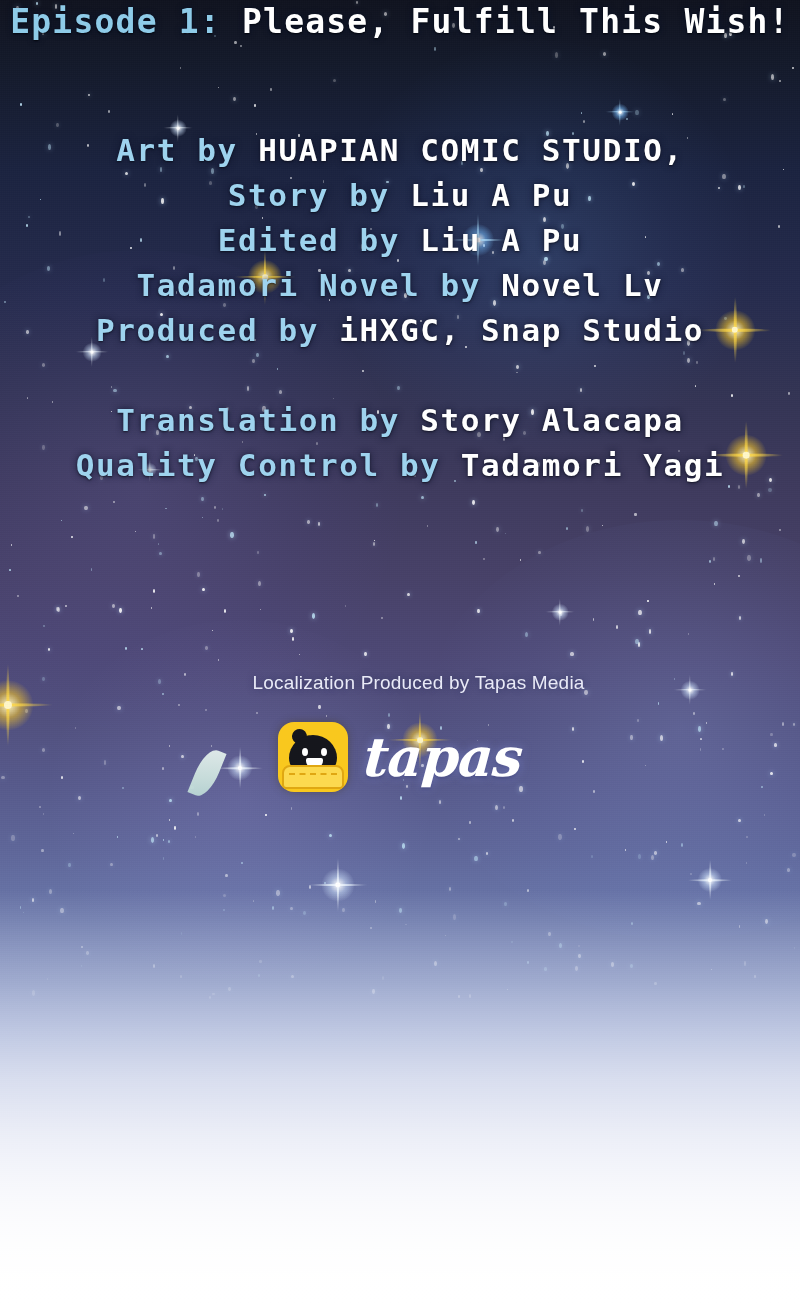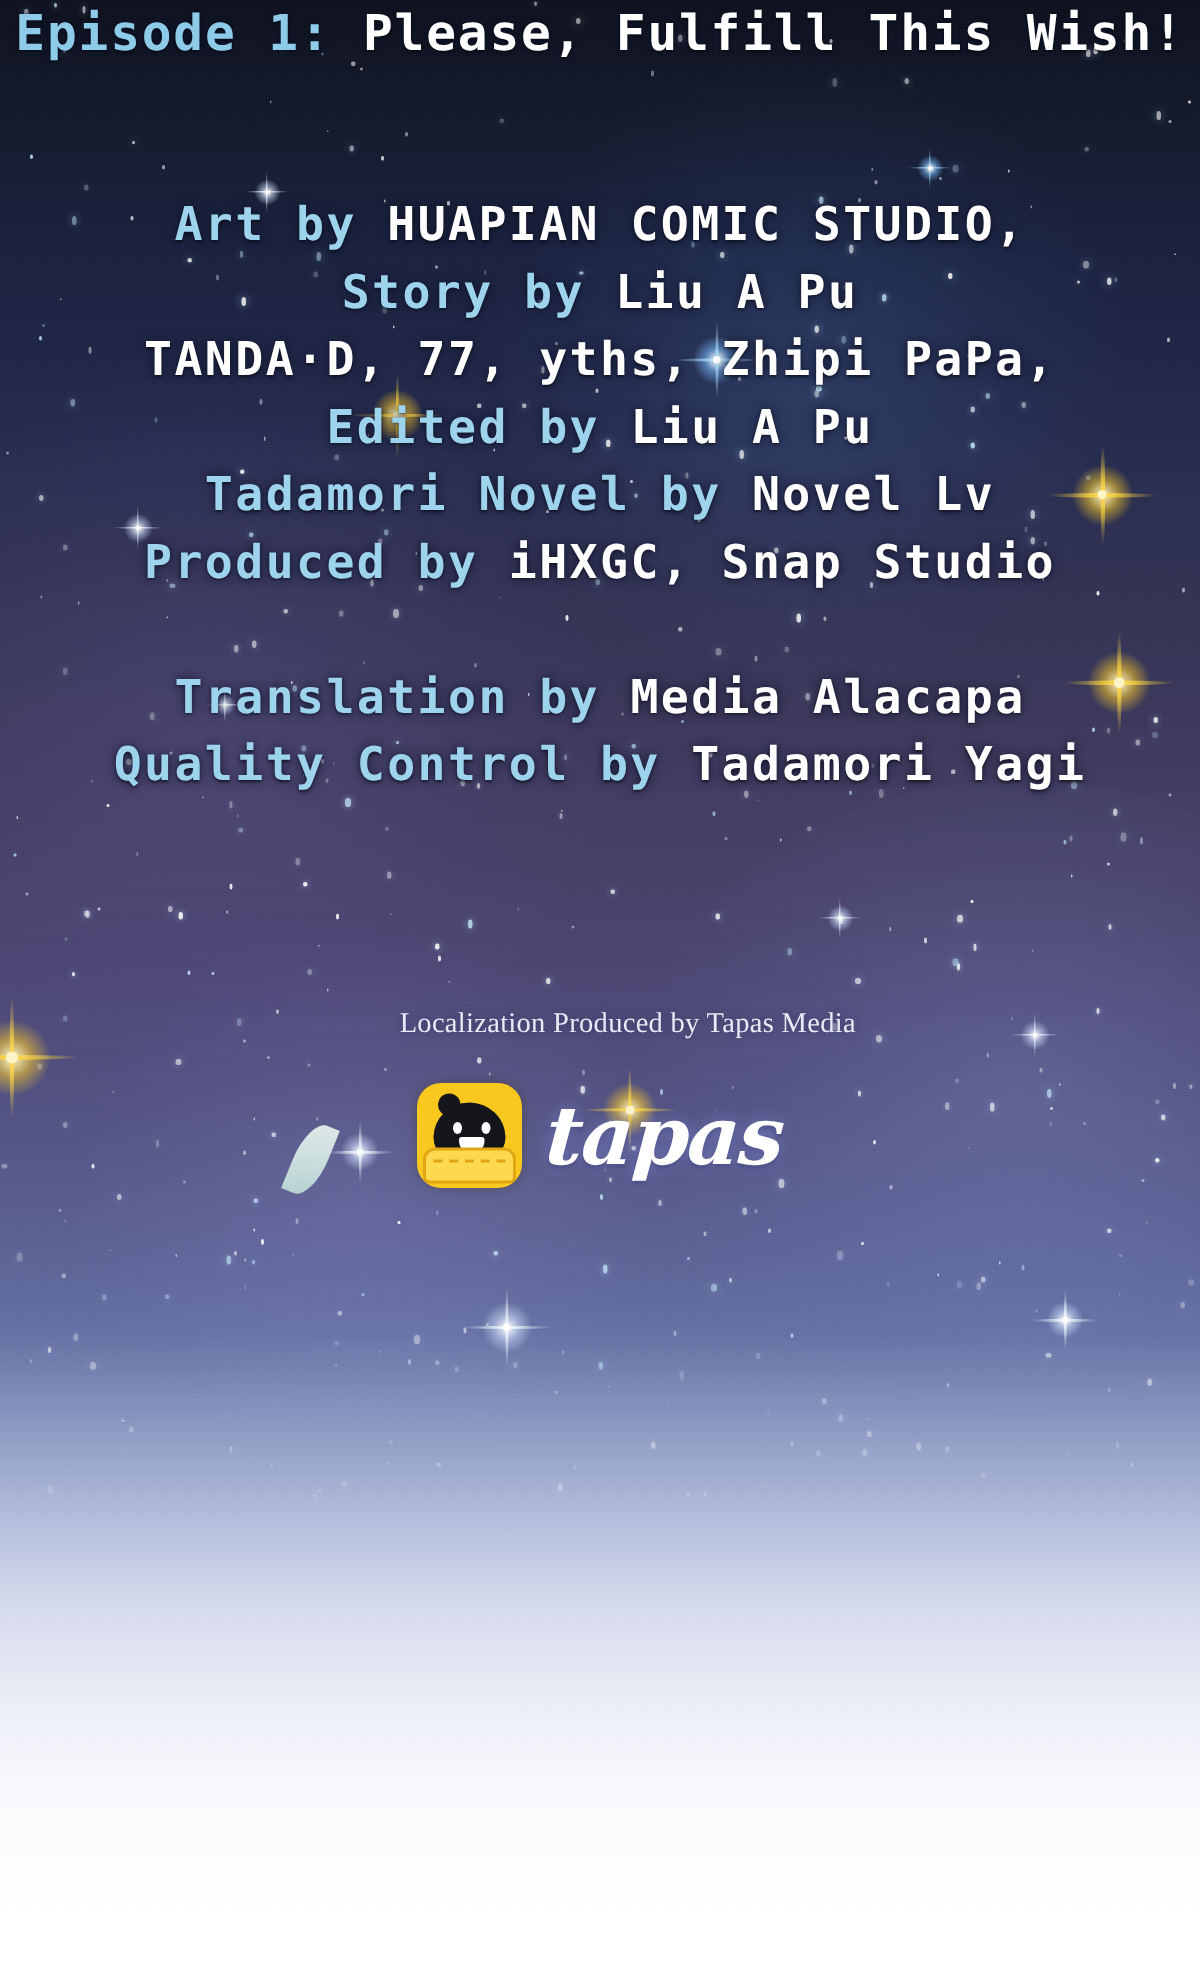--- a/index.html
+++ b/index.html
@@ -141,21 +141,21 @@
   .cline .role { color: #9ed3ee; }
   .cline .val  { color: #ffffff; }
   .gap { height: 45px; }
 
   
   .localization {
     position: absolute;
     left: 0; right: 0;
     top: 672px;
     text-align: center;
-    font-family: Liberation Serif, serif;
+    font-family: Liberation Sans, sans-serif;
     font-size: 19px;
     font-weight: normal;
     letter-spacing: 0.2px;
     color: #e9eaf7;
     white-space: nowrap;
     text-shadow: 0 0 6px rgba(40,45,90,0.6);
     padding-left: 37px;
   }
 
   
@@ -808,28 +808,27 @@
 
   <div class="title">
     <span class="ep">Episode 1:</span>
     <span class="name">Please, Fulfill This Wish!</span>
   </div>
 
   <div class="credits">
     <div id="credits-1">
         <div class="cline"><span class="role">Art by </span><span class="val">HUAPIAN COMIC STUDIO,</span></div>
         <div class="cline"><span class="role">Story by </span><span class="val">Liu A Pu</span></div>
-        <div class="cline"><span class="val">TANDA·D, 77, yths, Zhipi PaPa,</span></div>
         <div class="cline"><span class="role">Edited by </span><span class="val">Liu A Pu</span></div>
         <div class="cline"><span class="role">Tadamori Novel by </span><span class="val">Novel Lv</span></div>
         <div class="cline"><span class="role">Produced by </span><span class="val">iHXGC, Snap Studio</span></div>
       </div>
     <div class="gap"></div>
     <div id="credits-2">
-        <div class="cline"><span class="role">Translation by </span><span class="val">Media Alacapa</span></div>
+        <div class="cline"><span class="role">Translation by </span><span class="val">Story Alacapa</span></div>
         <div class="cline"><span class="role">Quality Control by </span><span class="val">Tadamori Yagi</span></div>
       </div>
   </div>
 
   <div class="localization">Localization Produced by Tapas Media</div>
 
   <div class="leaf"></div>
 
   <div class="logo-row">
     <div class="logo-mark">

